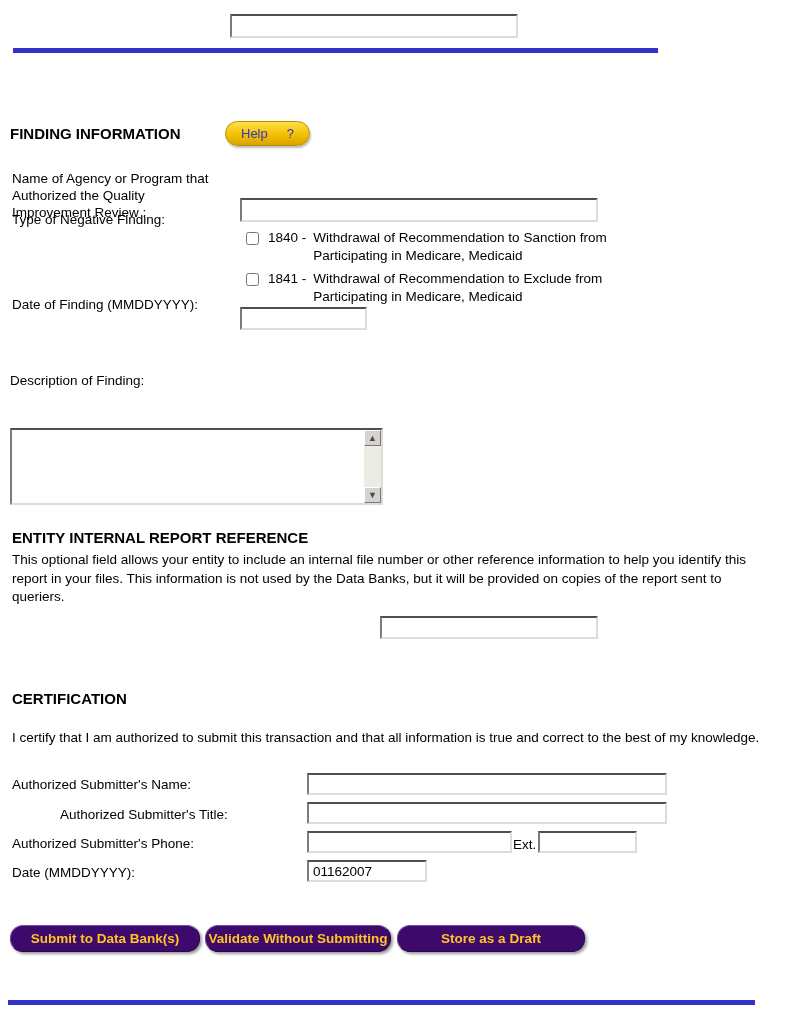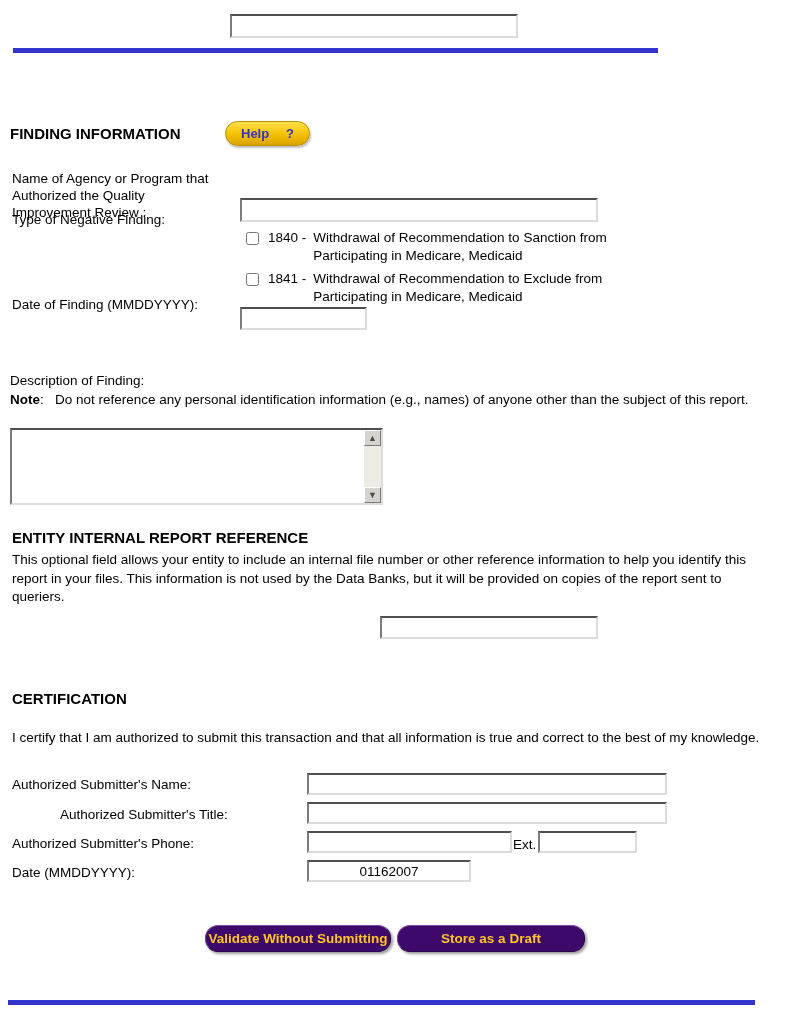--- a/index.html
+++ b/index.html
@@ -20,21 +20,21 @@
   h2.section { font-size:15px; font-weight:bold; letter-spacing:0; }
   .para { line-height:18.5px; }
   .label { line-height:17px; }
   
   #help-btn {
     left:225px; top:121px; width:85px; height:25px; border-radius:13px;
     background:linear-gradient(#ffe04a 0%, #f3c000 55%, #d9a300 100%);
     border:1px solid #b88f00;
     box-shadow:1px 2px 2px rgba(0,0,0,0.25);
     display:flex; justify-content:space-between; align-items:center;
-    padding:0 15px; color:#3333CC; font-weight:bold; font-size:13px; cursor:pointer;
+    padding:0 15px; color:#3333CC; font-weight:normal; font-size:13px; cursor:pointer;
   }
   
   .check-item { display:flex; align-items:flex-start; margin-bottom:5px; line-height:18px; }
   .check-item input[type=checkbox]{ width:13px; height:13px; margin:3px 9px 0 0; }
   .check-code { margin-right:7px; white-space:nowrap; }
   
   #desc-wrap { left:10px; top:428px; width:373px; height:77px; }
   #desc-input { width:100%; height:100%; resize:none; overflow:hidden; display:block; }
   #desc-scrollbar {
     position:absolute; top:2px; right:2px; bottom:2px; width:17px;
@@ -93,23 +93,20 @@
         <span style="display:block">Participating in Medicare, Medicaid</span>
       </span>
     </label>
   </div>
 
   <div class="abs label" style="left:12px; top:296px;">Date of Finding (MMDDYYYY):</div>
   <input class="abs input3d" style="left: 240px; top: 307px; width: 127px; height: 23px;" value="">
 
   <div class="abs para" style="left:10px; top:372px; width:782px;">
     <div>Description of Finding:</div>
-    <div>
-      <b>Note</b><span class="pre">:   Do not reference any personal identification information (e.g., names) of anyone other than the subject of this report.</span>
-    </div>
   </div>
 
   <div class="abs" id="desc-wrap">
     <textarea id="desc-input" class="input3d" style=""></textarea>
     <div id="desc-scrollbar">
       <div class="sb-btn">▲</div>
       <div class="sb-btn">▼</div>
     </div>
   </div>
 
@@ -126,20 +123,21 @@
 
   <div class="abs label" style="left:12px; top:806px;margin-left:48px;">Authorized Submitter's Title:</div>
   <input class="abs input3d" style="left: 307px; top: 802px; width: 360px; height: 22px;" value="">
 
   <div class="abs label" style="left:12px; top:835px;">Authorized Submitter's Phone:</div>
   <input class="abs input3d" style="left: 307px; top: 831px; width: 205px; height: 22px;" value="">
   <div class="abs label" style="left:513px; top:836px;">Ext.</div>
   <input class="abs input3d" style="left: 538px; top: 831px; width: 99px; height: 22px;" value="">
 
   <div class="abs label" style="left:12px; top:864px;">Date (MMDDYYYY):</div>
-  <input class="abs input3d" style="left: 307px; top: 860px; width: 164px; height: 22px; text-align: center;" value="01162007">
+  <input class="abs input3d" style="left: 307px; top: 860px; width: 120px; height: 22px;" value="01162007">
 
+  <button class="abs action-btn" style="left:10px;  width:190px;">Submit to Data Bank(s)</button>
   <button class="abs action-btn" style="left:205px; width:186px;">Validate Without Submitting</button>
   <button class="abs action-btn" style="left:397px; width:188px;">Store as a Draft</button>
 
   <div class="abs hr-rule" style="left:8px; top:1000px; width:747px;"></div>
 
 </div>
 
 </body></html>

